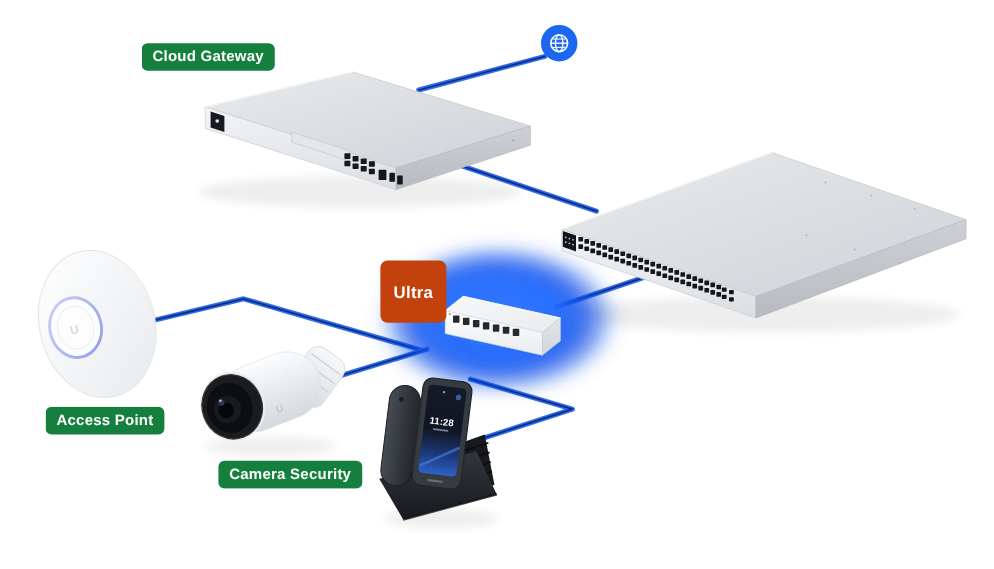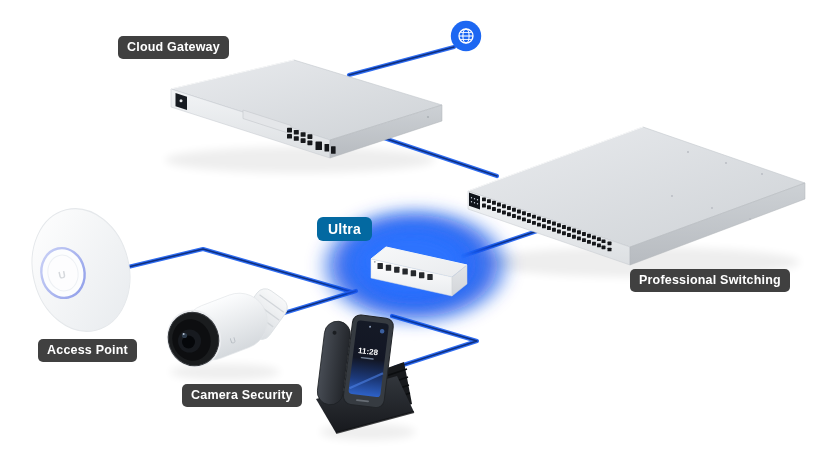--- a/index.html
+++ b/index.html
@@ -2,23 +2,23 @@
 <html><head>
 <meta charset="utf-8">
 <style>
   html,body{margin:0;padding:0;background:#ffffff;}
   body{font-family:"Liberation Sans",sans-serif;}
   .stage{position:relative;width:828px;height:474px;background:#ffffff;overflow:hidden;}
   .stage > svg{position:absolute;left:0;top:0;}
   svg text{font-family:"Liberation Sans",sans-serif;}
   .cable{stroke:#2e6cf2;stroke-width:4.2;fill:none;stroke-linejoin:round;stroke-linecap:round;}
   .cable-core{stroke:#0e2f7e;stroke-width:1.5;fill:none;stroke-linejoin:round;stroke-linecap:round;}
-  .chip{position:absolute;background:#404040;color:#ffffff;font-weight:700;font-size:12.5px;
+  .chip{position:absolute;background:#15803d;color:#ffffff;font-weight:700;font-size:12.5px;
         line-height:1;padding:5px 9px;border-radius:5px;white-space:nowrap;letter-spacing:.2px;}
-  .chip-blue{background:#0369a1;font-size:14px;padding:5px 11px;border-radius:6px;}
+  .chip-blue{background:#c2410c;font-size:14px;padding:19px 11px;border-radius:6px;}
 </style>
 </head>
 <body>
 
 <div class="stage">
 <svg width="828" height="474" viewBox="0 0 828 474">
   <defs>
     <linearGradient id="gwTop" x1="0" y1="0" x2="1" y2="1">
           <stop offset="0" stop-color="#e9ebee"></stop>
           <stop offset="1" stop-color="#ced2d6"></stop>
@@ -307,17 +307,16 @@
     <circle cx="466" cy="36" r="15.2" fill="#1c67f2"></circle>
     <circle cx="466" cy="36" r="7" fill="none" stroke="#ffffff" stroke-width="1.3"></circle>
     <ellipse cx="466" cy="36" rx="3.1" ry="7" fill="none" stroke="#ffffff" stroke-width="1.1"></ellipse>
     <line x1="459" y1="36" x2="473" y2="36" stroke="#ffffff" stroke-width="1.1"></line>
     <line x1="460.8" y1="32.5" x2="471.2" y2="32.5" stroke="#ffffff" stroke-width="0.9" opacity="0.95"></line>
     <line x1="460.8" y1="39.5" x2="471.2" y2="39.5" stroke="#ffffff" stroke-width="0.9" opacity="0.95"></line>
   </g>
 </svg>
 
 <div class="chip" style="left:118px;top:36px">Cloud Gateway</div>
-<div class="chip" style="left:630px;top:269px">Professional Switching</div>
 <div class="chip chip-blue" style="left:317px;top:217px">Ultra</div>
 <div class="chip" style="left:182px;top:384px">Camera Security</div>
 <div class="chip" style="left:38px;top:339px">Access Point</div>
 </div>
 
 </body></html>

